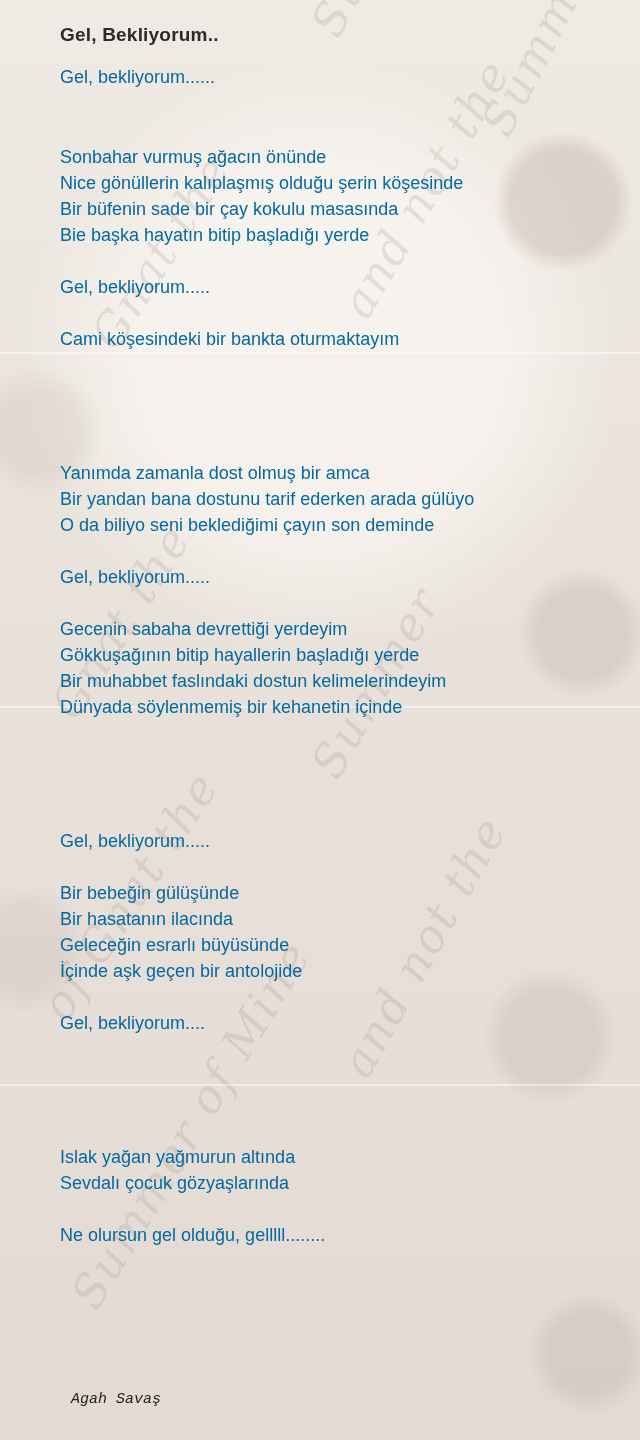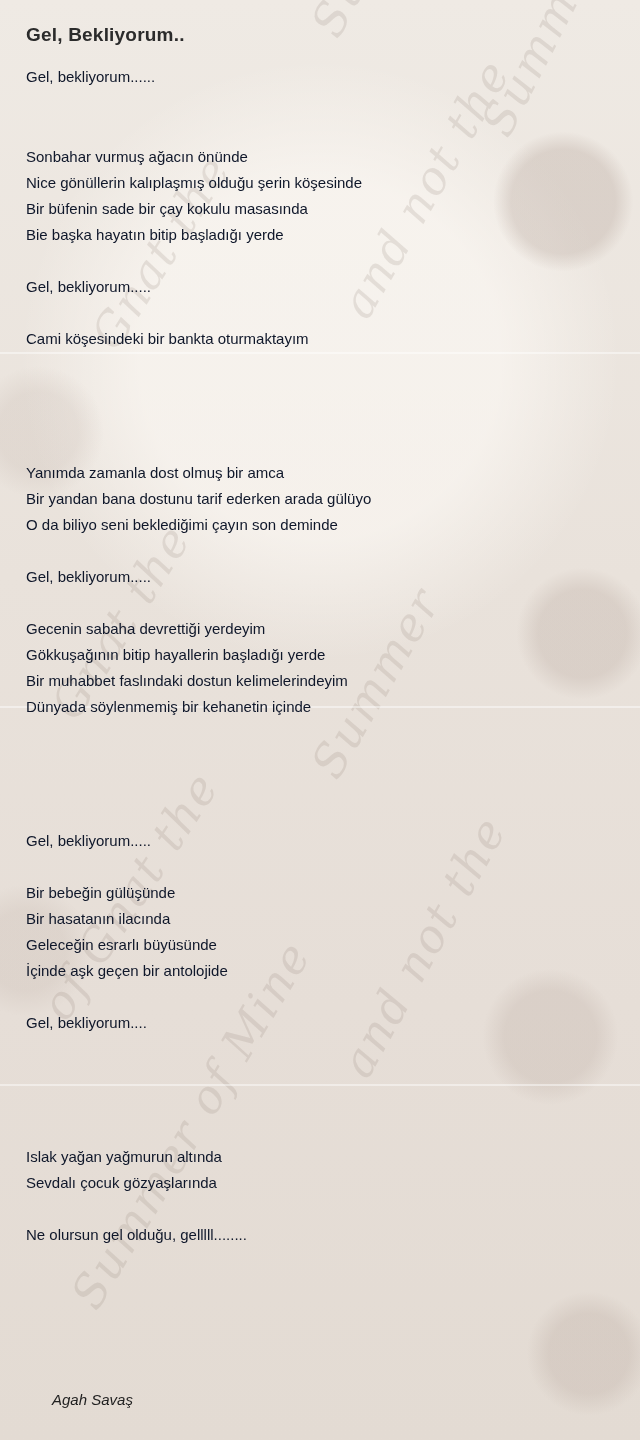--- a/index.html
+++ b/index.html
@@ -51,52 +51,52 @@
     position: absolute;
     left: 0;
     right: 0;
     height: 2px;
     background: rgba(255,255,255,0.45);
   }
 
   .content {
     position: absolute;
     inset: 0;
-    padding: 18px 40px 0 26px;
+    padding: 18px 40px 0 60px;
     box-sizing: border-box;
   }
 
   .poem-title {
     font-size: 19px;
     font-weight: bold;
     color: #2b2b2b;
     margin: 6px 0 18px 0;
     letter-spacing: 0.2px;
   }
 
   .stanza {
     margin: 0 0 26px 0;
   }
   .line {
-    font-size: 15px;
-    color: #0f172a;
+    font-size: 18px;
+    color: #0369a1;
     line-height: 26px;
     white-space: pre;
   }
   .gap-lg { height: 54px; }
   .gap-md { height: 28px; }
 
   .author {
     position: absolute;
-    left: 52px;
+    left: 71px;
     bottom: 32px;
     font-size: 15px;
     font-style: italic;
     color: #1f1f1f;
-    font-family: Liberation Sans, sans-serif;
+    font-family: Liberation Mono, monospace;
   }
 </style>
 </head>
 <body>
 
 <div class="page">
   <div class="script-texture">
     <span style="left:300px; top:20px; transform:rotate(-62deg);">Summer of Mine</span>
     <span style="left:80px;  top:330px; transform:rotate(-58deg);">Gnat the</span>
     <span style="left:330px; top:300px; transform:rotate(-60deg);">and not the</span>

